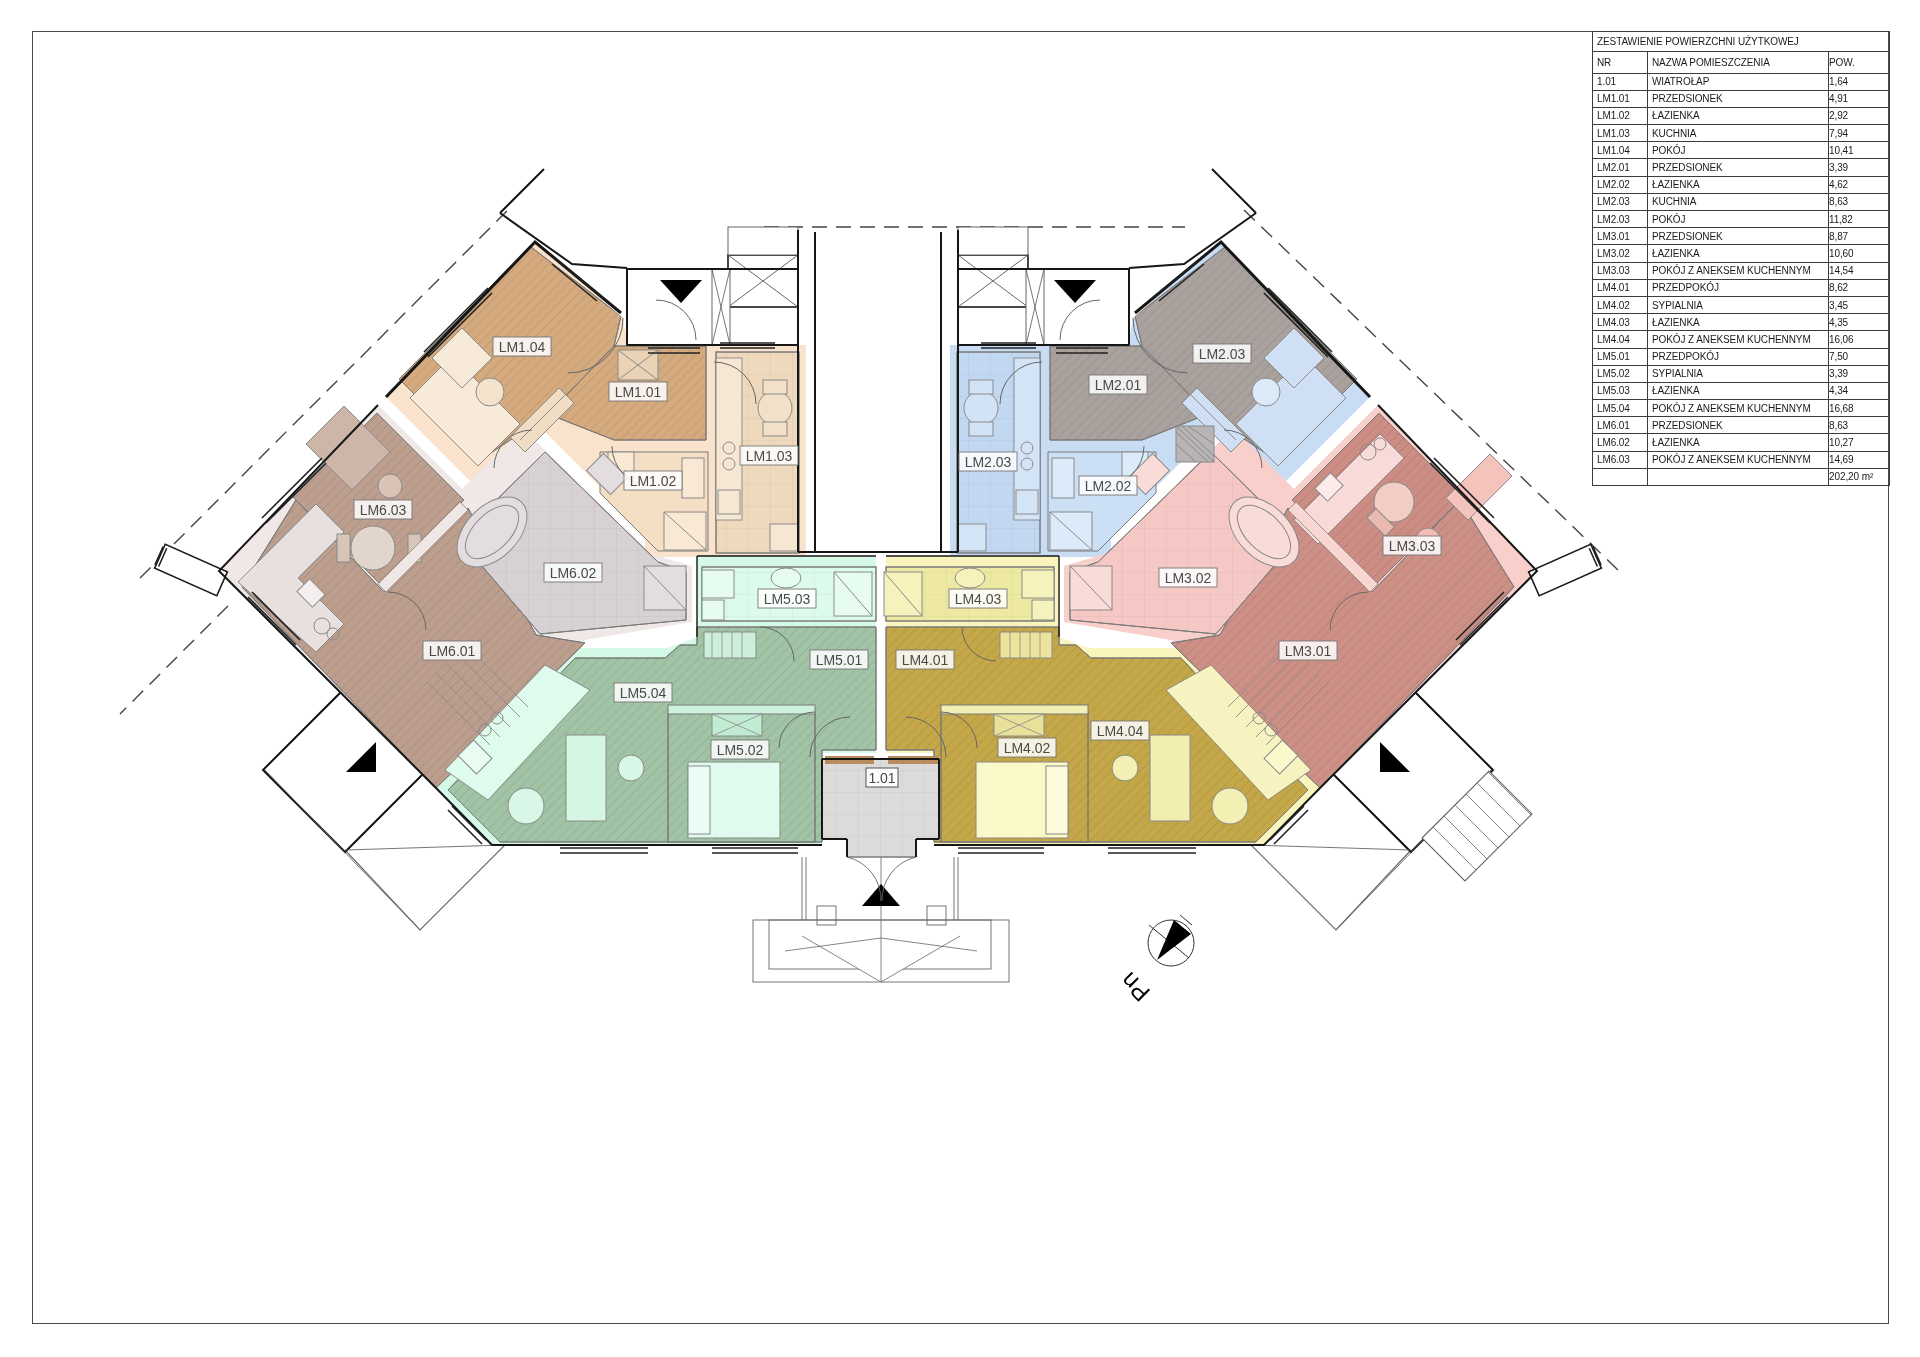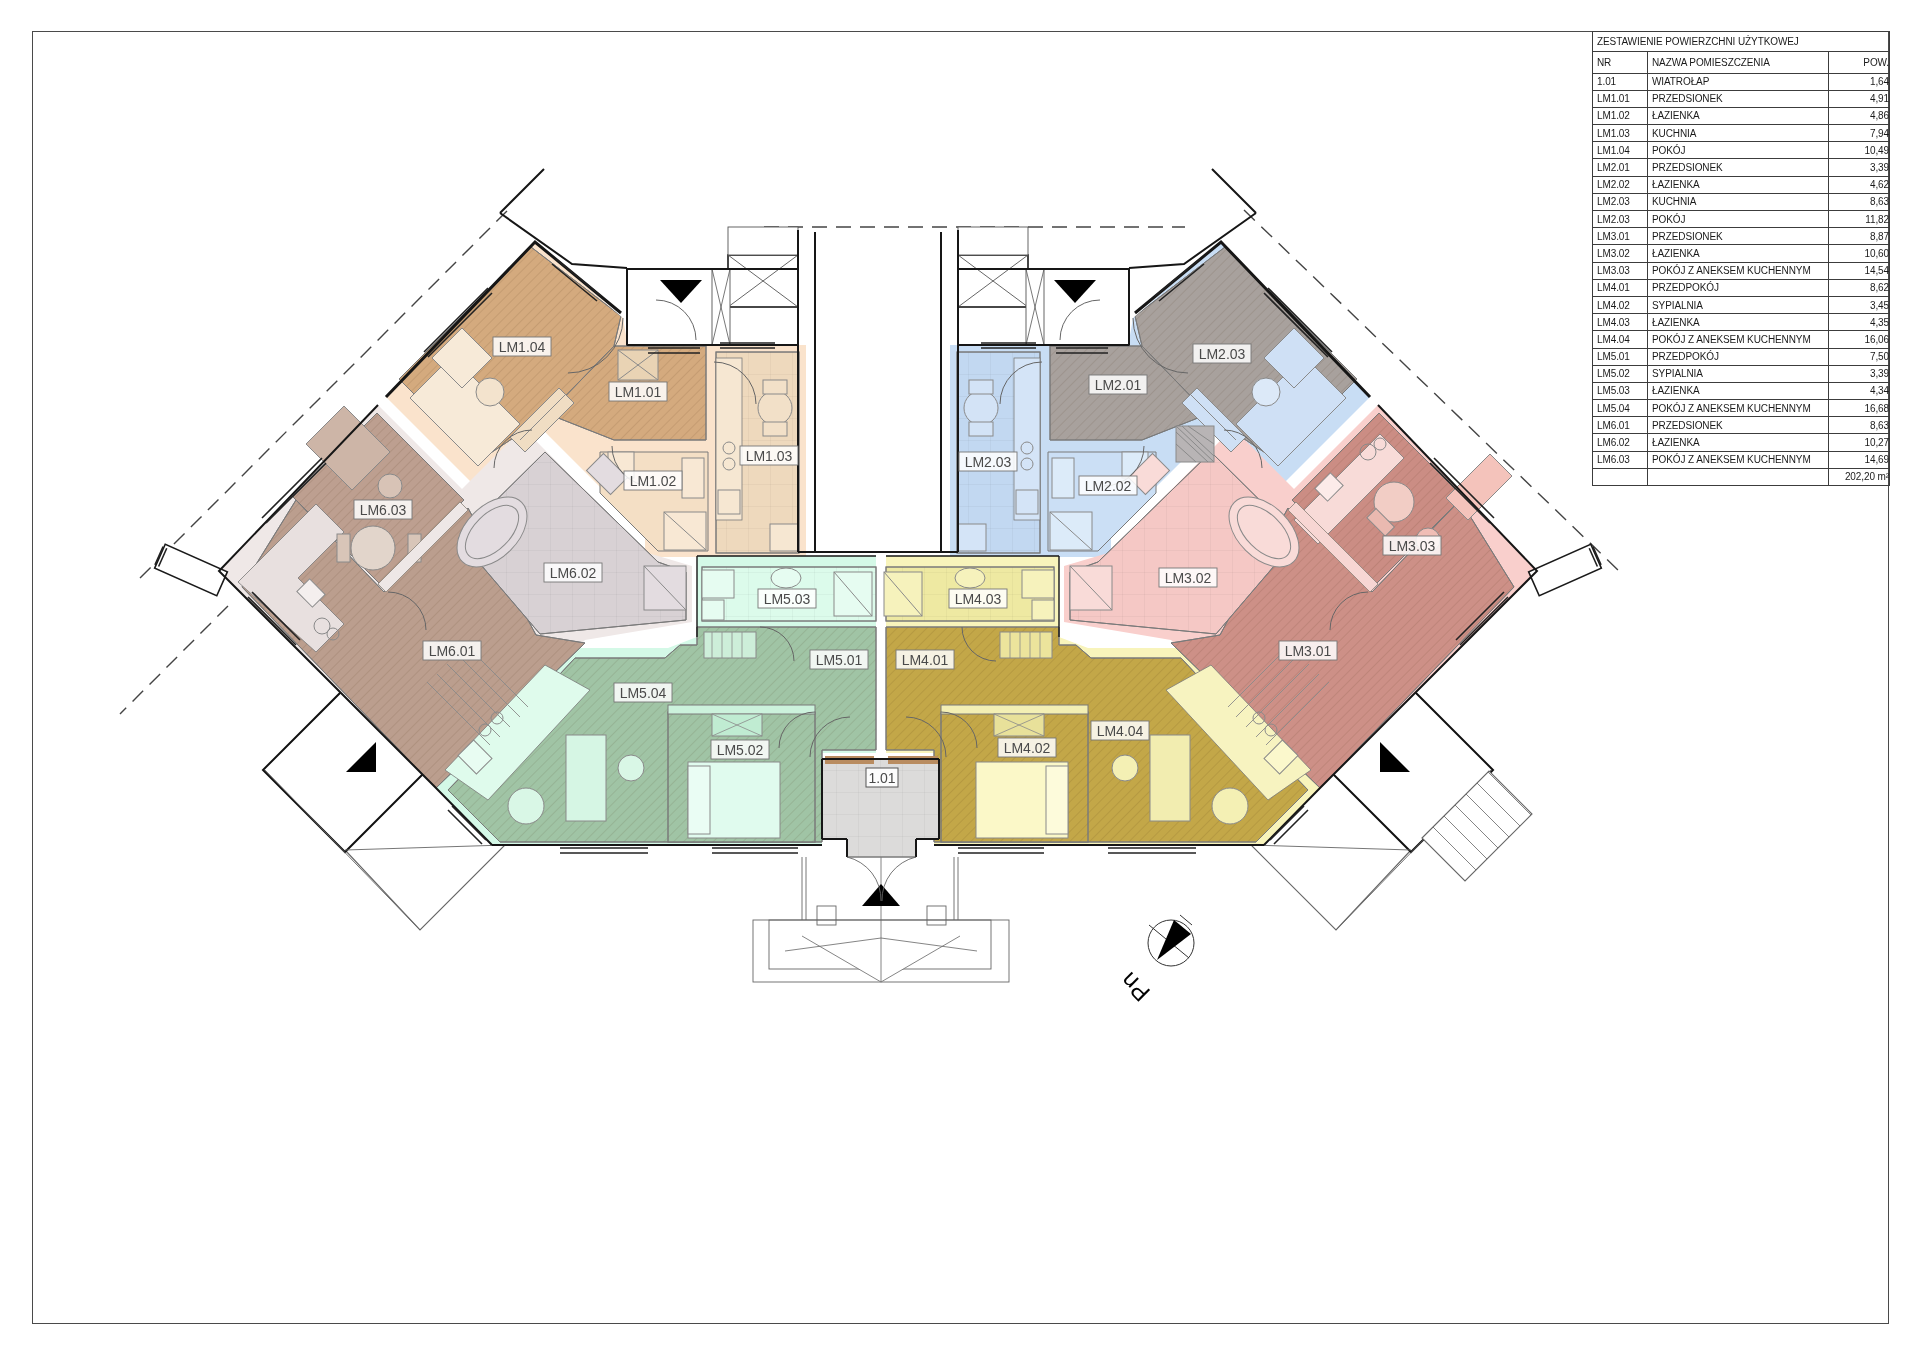--- a/index.html
+++ b/index.html
@@ -1,21 +1,21 @@
 <!DOCTYPE html>
 <html><head>
 <meta charset="utf-8">
 <style>
 html,body{margin:0;padding:0;background:#fff;width:1920px;height:1357px;overflow:hidden;}
 *{box-sizing:border-box;}
 body{font-family:"Liberation Sans",sans-serif;}
 #frame{position:absolute;left:32px;top:31px;width:1857px;height:1293px;border:1px solid #4a4a4a;}
 #tbl{position:absolute;left:1592px;top:31px;width:297px;border-collapse:collapse;table-layout:fixed;font-size:10px;letter-spacing:-0.1px;color:#1a1a1a;}
 #tbl td{border:1px solid #3c3c3c;padding:0 0 0 4px;white-space:nowrap;overflow:hidden;}
-#tbl td.c{text-align:right;padding:0;}
+#tbl td.c{text-align:left;padding:0;}
 #tbl tr{height:17.2px;line-height:15px;}
 svg{position:absolute;left:0;top:0;}
 </style>
 </head>
 <body>
 <div id="frame"></div>
 <table id="tbl">
 <colgroup>
       <col style="width:55px">
       <col style="width:181px">
@@ -36,31 +36,31 @@
         <td class="c">1,64</td>
       </tr>
 <tr>
         <td>LM1.01</td>
         <td>PRZEDSIONEK</td>
         <td class="c">4,91</td>
       </tr>
 <tr>
         <td>LM1.02</td>
         <td>ŁAZIENKA</td>
-        <td class="c">4,86</td>
+        <td class="c">2,92</td>
       </tr>
 <tr>
         <td>LM1.03</td>
         <td>KUCHNIA</td>
         <td class="c">7,94</td>
       </tr>
 <tr>
         <td>LM1.04</td>
         <td>POKÓJ</td>
-        <td class="c">10,49</td>
+        <td class="c">10,41</td>
       </tr>
 <tr>
         <td>LM2.01</td>
         <td>PRZEDSIONEK</td>
         <td class="c">3,39</td>
       </tr>
 <tr>
         <td>LM2.02</td>
         <td>ŁAZIENKA</td>
         <td class="c">4,62</td>

